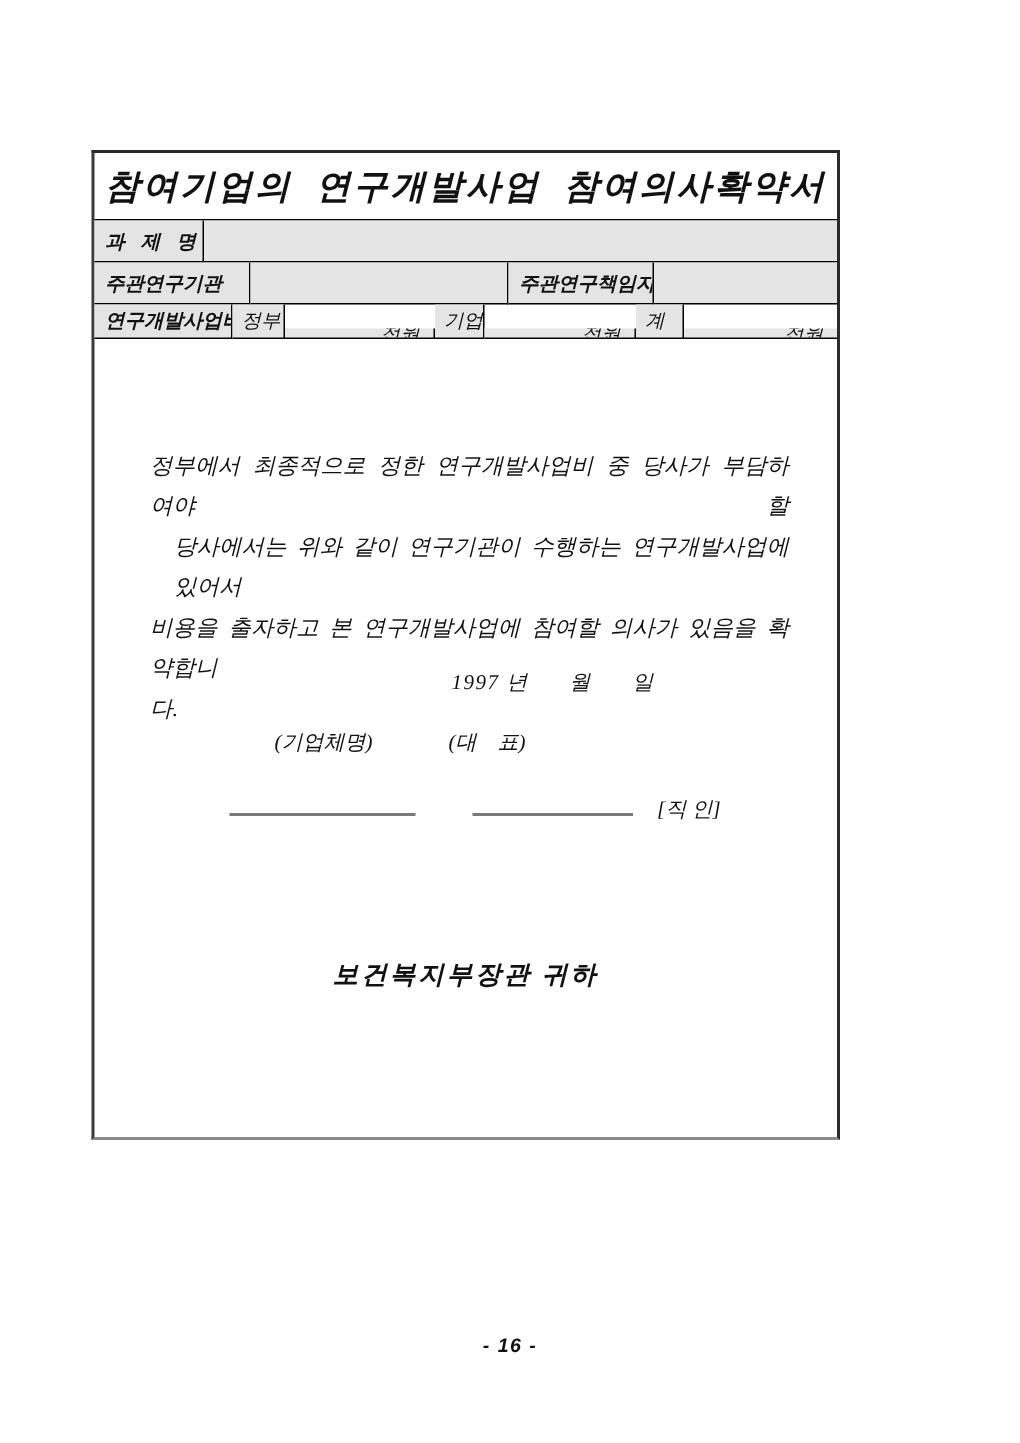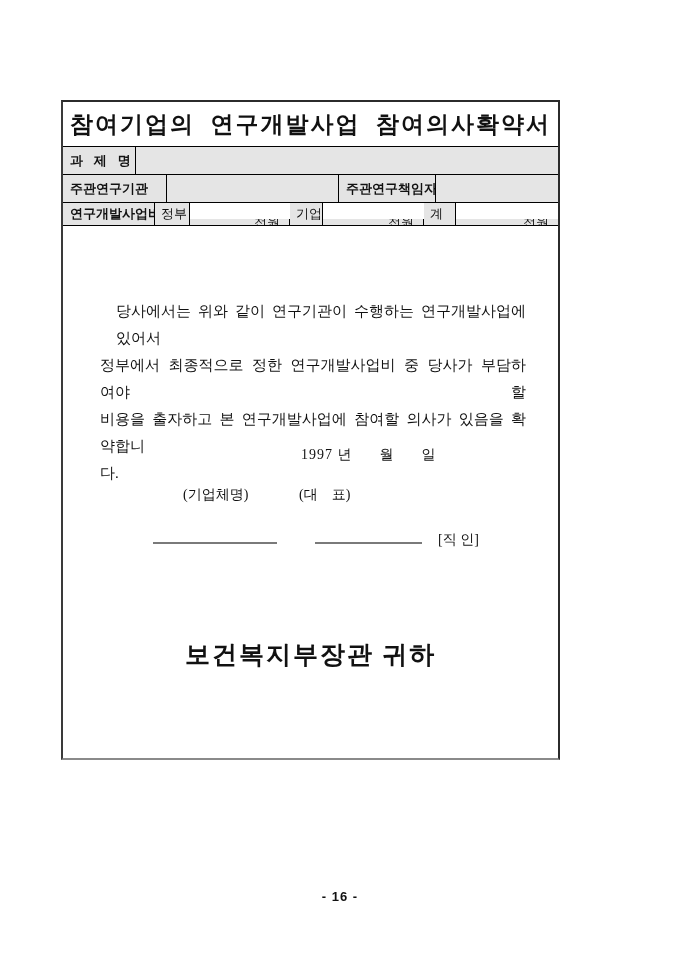--- a/index.html
+++ b/index.html
@@ -1,18 +1,18 @@
 <!DOCTYPE html>
 <html><head>
 <meta charset="utf-8">
 <style>
   html,body { margin:0; padding:0; background:#fff; }
   .page {
     position:relative; width:680px; height:962px; background:#ffffff;
-    font-family:"Liberation Serif", serif; color:#111; overflow:hidden;
+    font-family:"Liberation Serif", serif; color:#111; overflow:hidden;font-style:italic;
   }
   .form-box {
     position:absolute; left:61px; top:100px; width:499px; height:660px;
     border:2px solid #2b2b2b; border-bottom-color:#8a8a8a; border-left-color:#3a3a3a;
     box-sizing:border-box; background:#fff;
   }
   .title-row {
     position:absolute; left:0; top:0; width:100%; height:45px;
     border-bottom:1px solid #000; box-sizing:border-box;
     display:flex; align-items:center; justify-content:center;
@@ -43,21 +43,21 @@
   .date-line { position:absolute; left:238px; top:344px; font-size:14px; white-space:pre; letter-spacing:1px; }
   .sign-label { position:absolute; top:384px; font-size:14px; white-space:pre; }
   .sign-label.company { left:120px; }
   .sign-label.ceo { left:236px; }
   .sig-line { position:absolute; top:440px; height:0; border-top:2px solid #7a7a7a; }
   .sig-line.one { left:90px; width:124px; }
   .sig-line.two { left:252px; width:107px; }
   .seal { position:absolute; left:375px; top:429px; font-size:14px; white-space:pre; }
   .recipient {
     position:absolute; left:0; top:536px; width:100%; text-align:center;
-    font-size:25px; font-weight:bold; letter-spacing:2px; white-space:pre;
+    font-size:17px; font-weight:bold; letter-spacing:2px; white-space:pre;
   }
   .footer {
     position:absolute; left:0; top:889px; width:100%; text-align:center;
     font-family:"Liberation Sans", sans-serif; font-size:13px; font-weight:bold; letter-spacing:1px;
   }
 </style>
 </head>
 <body>
 
 <div class="page">
@@ -81,22 +81,22 @@
         <div class="cell small" style="width:35px;">정부</div>
         <div class="cell unit" style="width:100px;">천원</div>
         <div class="cell small" style="width:33px;">기업</div>
         <div class="cell unit" style="width:101px;">천원</div>
         <div class="cell small" style="width:32px;">계</div>
         <div class="cell unit last" style="flex:1;">천원</div>
       </div>
     </div>
 
     <div class="para">
+      <div class="line">정부에서 최종적으로 정한 연구개발사업비 중 당사가 부담하여야 할</div>
       <div class="line first">당사에서는 위와 같이 연구기관이 수행하는 연구개발사업에 있어서</div>
-      <div class="line">정부에서 최종적으로 정한 연구개발사업비 중 당사가 부담하여야 할</div>
       <div class="line">비용을 출자하고 본 연구개발사업에 참여할 의사가 있음을 확약합니</div>
       <div class="line lastline">다.</div>
     </div>
 
     <div class="date-line">1997 년      월      일</div>
 
     <div class="sign-label company">(기업체명)</div>
     <div class="sign-label ceo">(대    표)</div>
 
     <div class="sig-line one"></div>

